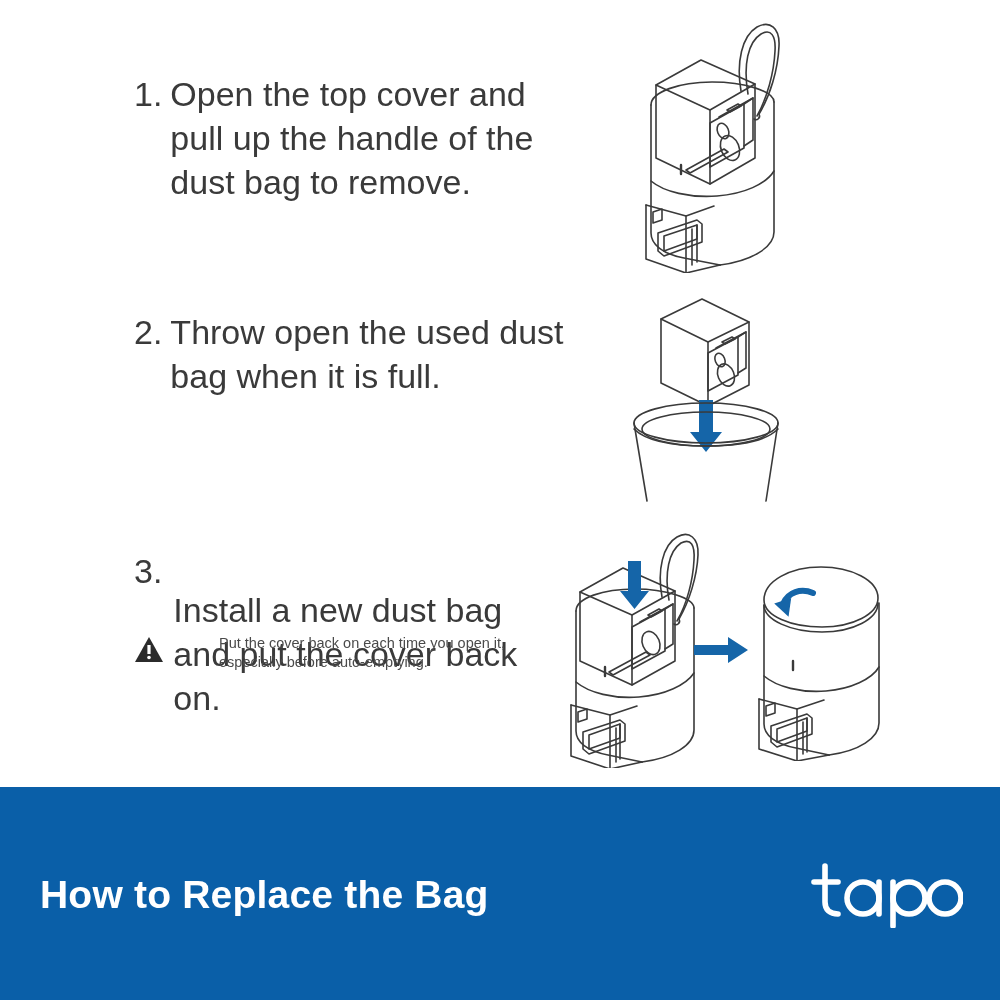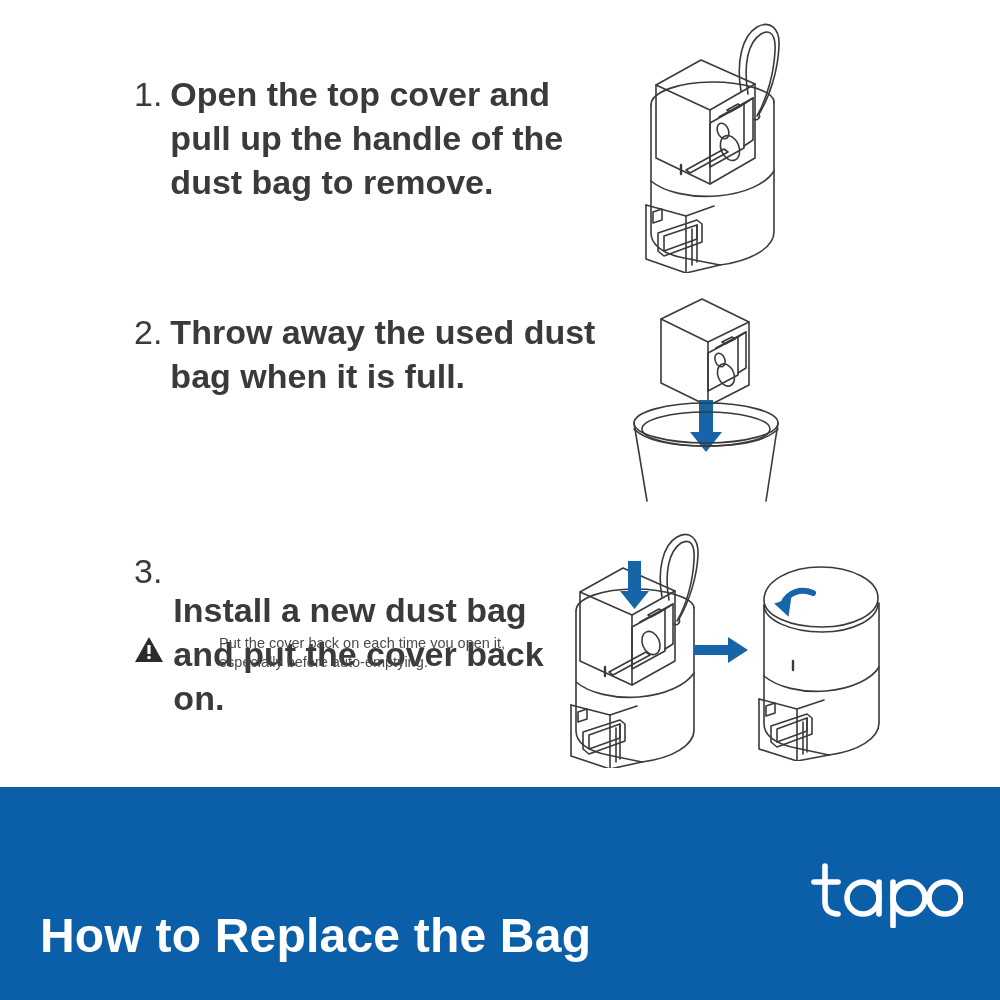--- a/index.html
+++ b/index.html
@@ -40,21 +40,21 @@
     font-size: 34px;
     line-height: 44px;
     color: #3a3a3a;
     font-weight: 400;
     white-space: pre;
   }
   .step-body {
     font-size: 34px;
     line-height: 44px;
     color: #3a3a3a;
-    font-weight: 700;
+    font-weight: 400;
   }
 
   #step1-text { left: 134px; top: 72px; width: 430px; }
   #step2-text { left: 134px; top: 310px; width: 470px; }
   #step3-text { left: 134px; top: 549px; width: 420px; }
 
   
   .warn {
     position: absolute;
     left: 134px;
@@ -93,26 +93,25 @@
     left: 0;
     top: 787px;
     width: 1000px;
     height: 213px;
     background: #0a5fa8;
   }
   .footer-title {
     position: absolute;
     left: 40px;
     top: 871px;
-    font-size: 48px;
+    font-size: 39px;
     font-weight: bold;
     color: #ffffff;
     letter-spacing: 0.2px;
     line-height: 48px;
-    margin-top: 41px;
   }
   .footer-logo {
     position: absolute;
     left: 808px;
     top: 860px;
     width: 155px;
     height: 68px;
   }
 </style>
 </head>
@@ -173,21 +172,21 @@
           <path d="M34 215 L 73 202 L 78 206 L 78 224 L 40 238 L 34 233 Z"></path>
           <path d="M40 218 L 73 207 L 73 221 L 40 233 Z"></path>
           <path d="M68 211 L 68 247"></path>
           <path d="M73 207 L 73 244"></path>
         </g>
       </g>
     </svg>
 
     <div class="step-text" id="step2-text">
       <span class="step-num">2.</span>
-      <span class="step-body" style="margin-left:8px;">Throw away the used dust bag when it is full.</span>
+      <span class="step-body" style="margin-left:8px;">Throw open the used dust bag when it is full.</span>
     </div>
 
     <svg class="illo" id="illo2" width="190" height="210" viewBox="0 0 190 210">
       <g fill="none" stroke="#3a3a3a" stroke-width="1.6" stroke-linejoin="round" stroke-linecap="round">
 
         <g>
           <path d="M45 27 L 86 7 L 133 30 L 133 93 L 92 114 L 45 91 Z"></path>
           <path d="M45 27 L 92 50 L 133 30"></path>
           <path d="M92 50 L 92 114"></path>
           <path d="M92 61 L 122 45 L 122 83 L 92 99 Z"></path>

